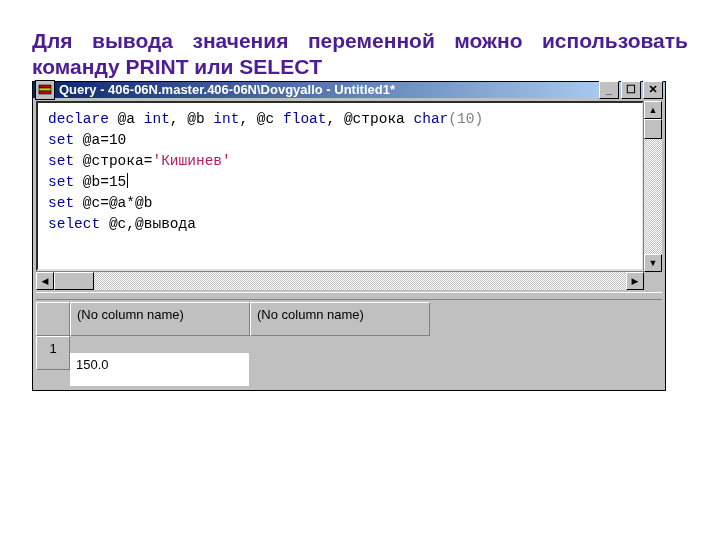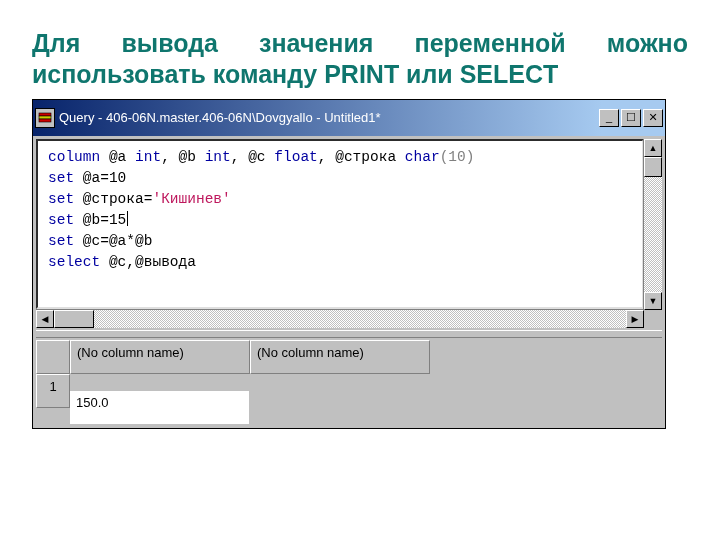--- a/index.html
+++ b/index.html
@@ -7,43 +7,42 @@
     font-family: Arial, sans-serif;
     background: #fff;
     width: 720px;
     height: 540px;
     overflow: hidden;
   }
   .slide {
     padding: 28px 32px 0 32px;
   }
   .heading {
-    font-size: 25px;
+    font-size: 21px;
     font-weight: bold;
-    color: #0f766e;
+    color: #4c1d95;
     line-height: 1.25;
     text-align: justify;
     text-align-last: left;
-    margin-bottom: 8px;
   }
   .win {
     border: 1px solid #000;
     background: #c0c0c0;
     margin: 0 0 0 0;
     width: 632px;
   }
   .titlebar {
-    height: 36px;
+    height: 16px;
     background: linear-gradient(to right, #08246b, #a6caf0 90%);
     display: flex;
     align-items: center;
     color: #fff;
     font-family: Tahoma, "MS Sans Serif", sans-serif;
     font-size: 13px;
-    font-weight: normal;
+    font-weight: bold;
     padding: 0 2px 0 2px;
   }
   .title-icon {
     width: 18px; height: 18px;
     background: #c0c0c0;
     border: 1px solid #000;
     margin-right: 4px;
     display: flex;
     align-items: center;
     justify-content: center;
@@ -195,21 +194,21 @@
       <span class="title-text">Query - 406-06N.master.406-06N\Dovgyallo - Untitled1*</span>
       <div class="winbtns">
         <div class="winbtn">_</div>
         <div class="winbtn">☐</div>
         <div class="winbtn">✕</div>
       </div>
     </div>
 
     <div class="client">
       <div class="code-wrap">
-        <div class="code-area"><span class="kw">column</span><span> @a </span><span class="type">int</span><span>, @b </span><span class="type">int</span><span>, @c </span><span class="type">float</span><span>, @строка </span><span class="type">char</span><span class="gry">(10)</span>
+        <div class="code-area"><span class="kw">declare</span><span> @a </span><span class="type">int</span><span>, @b </span><span class="type">int</span><span>, @c </span><span class="type">float</span><span>, @строка </span><span class="type">char</span><span class="gry">(10)</span>
 <span class="kw">set</span><span> @a=10</span>
 <span class="kw">set</span><span> @строка=</span><span class="str">'Кишинев'</span>
 <span class="kw">set</span><span> @b=15</span><span class="cursor"></span>
 <span class="kw">set</span><span> @c=@a*@b</span>
 <span class="kw">select</span><span> @c,@вывода</span>
 </div>
         <div class="vscroll">
           <div class="sbtn">▲</div>
           <div class="sthumb"></div>
           <div class="strack"></div>

